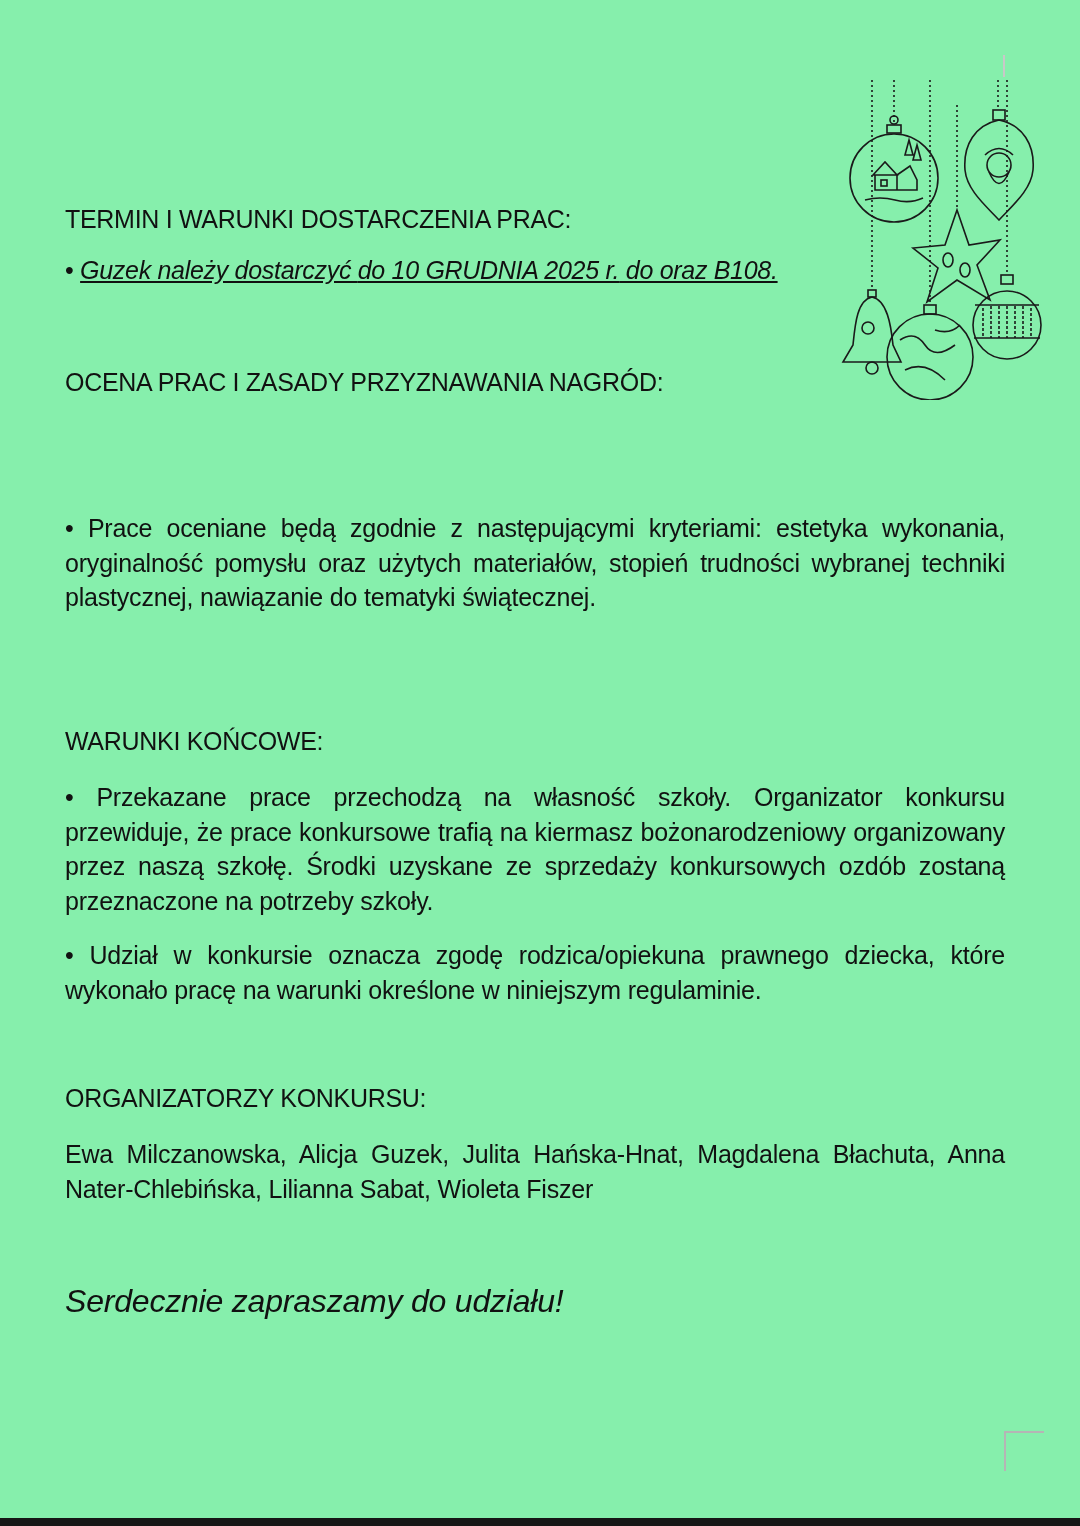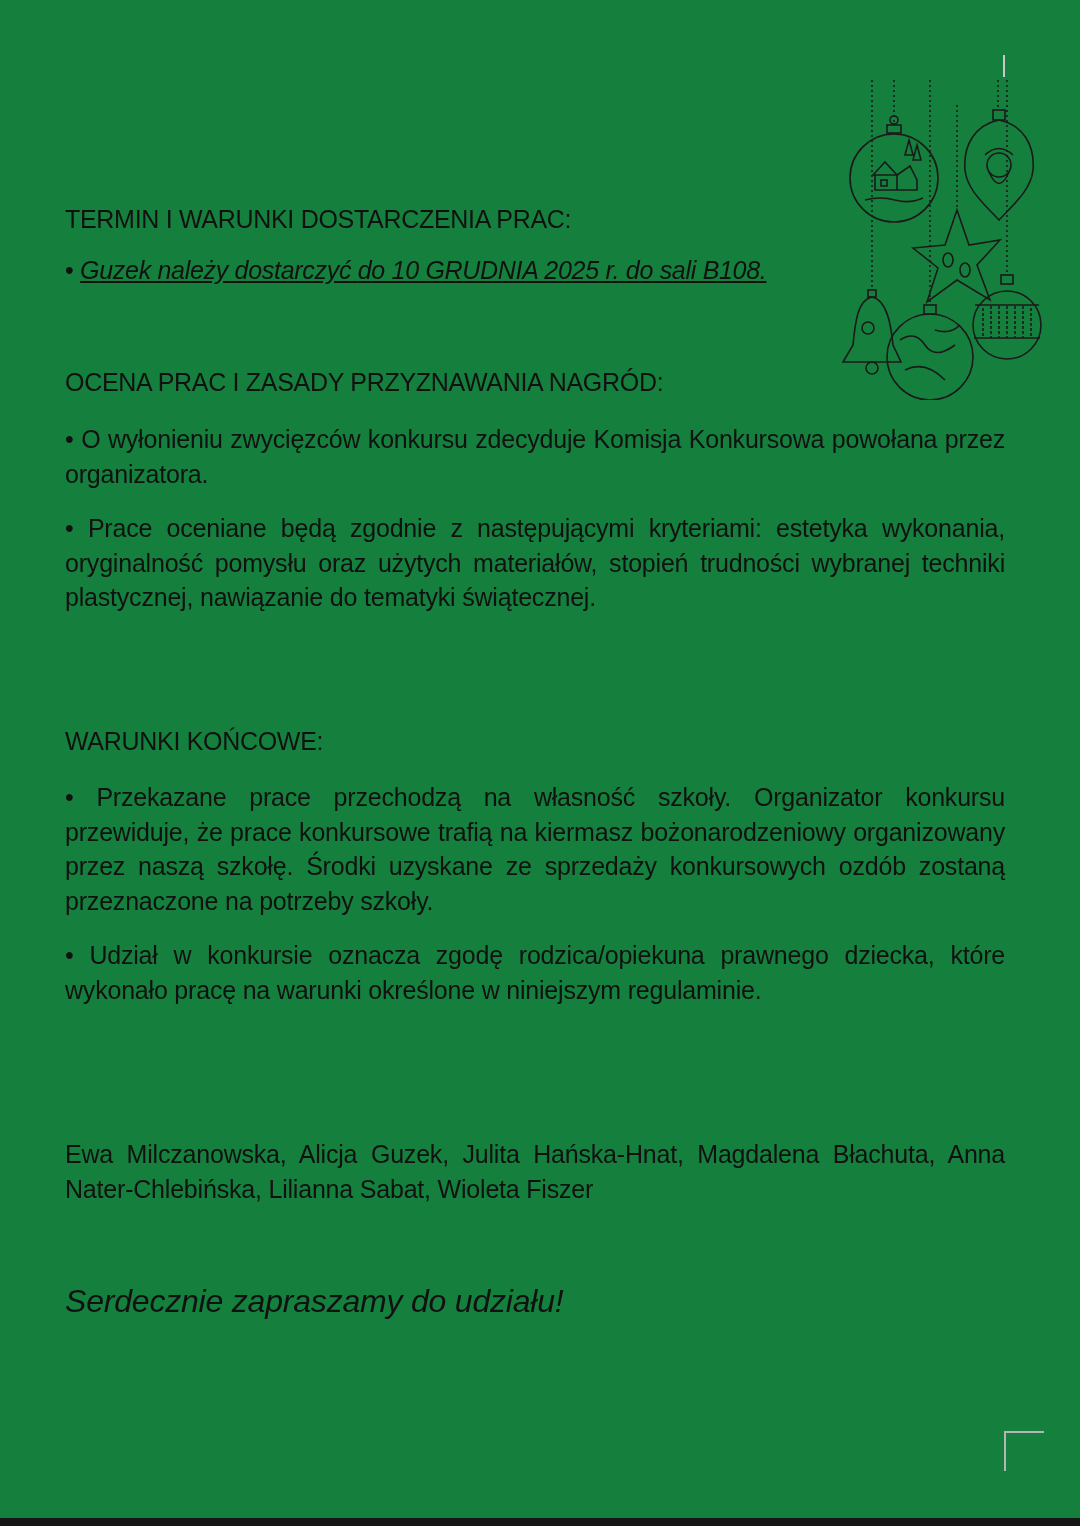--- a/index.html
+++ b/index.html
@@ -1,20 +1,20 @@
 <!DOCTYPE html>
 <html><head>
   <meta charset="utf-8">
   <style>
     html, body { margin: 0; padding: 0; background: #ffffff; }
     body {
       width: 1080px; height: 1526px; position: relative; overflow: hidden;
       font-family: "Liberation Sans", sans-serif; color: #111111;
     }
-    .page { position: absolute; left: 0; top: 0; width: 1080px; height: 1518px; background: #15803d; }
+    .page { position: absolute; left: 0; top: 0; width: 1080px; height: 1518px; background: #86efac; }
     .heading { position: absolute; left: 65px; font-size: 25px; letter-spacing: -0.3px; margin: 0; font-weight: normal; }
     .para { position: absolute; left: 65px; width: 940px; font-size: 25px; line-height: 34.5px; text-align: justify; text-align-last: left; margin: 0; letter-spacing: -0.2px; }
     .deadline { position: absolute; left: 65px; top: 256px; font-size: 25px; font-style: italic; letter-spacing: -0.3px; }
     .deadline .u { text-decoration: underline; }
     .deadline b { font-weight: normal; }
     .closing { position: absolute; left: 65px; top: 1283px; font-size: 32px; font-style: italic; letter-spacing: -0.2px; }
     .ornaments { position: absolute; left: 835px; top: 80px; width: 215px; height: 320px; }
     .page-corner { position: absolute; left: 1004px; top: 1431px; width: 38px; height: 38px; border-left: 2px solid #b5b5b5; border-top: 2px solid #b5b5b5; }
     .top-mark { position: absolute; left: 1003px; top: 55px; width: 2px; height: 22px; background: #c8c8c8; }
     .bottom-bar { position: absolute; left: 0; top: 1518px; width: 1080px; height: 8px; background: #161616; }
@@ -77,31 +77,31 @@
       <circle cx="172" cy="245" r="34"></circle>
       <path d="M140 225 H204 M139 258 H205"></path>
       <path d="M148 228 V256 M156 226 V258 M164 226 V258 M172 226 V258 M180 226 V258 M188 226 V258 M196 228 V256" stroke-dasharray="3 2"></path>
     </g>
   </svg>
 
   <h2 class="heading" style="top:205px;">TERMIN I WARUNKI DOSTARCZENIA PRAC:</h2>
 
   <div class="deadline">
     <span style="font-style:normal;">•</span>
-    <span class="u">Guzek należy dostarczyć </span><b class="u">do 10 GRUDNIA 2025 r.</b><span class="u"> do sali B108.</span>
+    <span class="u">Guzek należy dostarczyć </span><b class="u">do 10 GRUDNIA 2025 r.</b><span class="u"> do oraz B108.</span>
   </div>
 
   <h2 class="heading" style="top:368px;">OCENA PRAC I ZASADY PRZYZNAWANIA NAGRÓD:</h2>
-  <p class="para" style="top:422px;">• O wyłonieniu zwycięzców konkursu zdecyduje Komisja Konkursowa powołana przez organizatora.</p>
   <p class="para" style="top:511px;">• Prace oceniane będą zgodnie z następującymi kryteriami: estetyka wykonania, oryginalność pomysłu oraz użytych materiałów, stopień trudności wybranej techniki plastycznej,  nawiązanie do tematyki świątecznej.</p>
 
   <h2 class="heading" style="top:727px;">WARUNKI KOŃCOWE:</h2>
   <p class="para" style="top:780px;">• Przekazane prace przechodzą na własność szkoły. Organizator konkursu przewiduje, że prace konkursowe trafią na kiermasz bożonarodzeniowy organizowany przez naszą szkołę. Środki uzyskane ze sprzedaży konkursowych ozdób zostaną przeznaczone na potrzeby szkoły.</p>
   <p class="para" style="top:938px;">• Udział w konkursie oznacza zgodę rodzica/opiekuna prawnego dziecka, które wykonało pracę na warunki określone w niniejszym regulaminie.</p>
 
+  <h2 class="heading" style="top:1084px;">ORGANIZATORZY KONKURSU:</h2>
   <p class="para" style="top:1137px;">Ewa Milczanowska, Alicja Guzek, Julita Hańska-Hnat, Magdalena Błachuta, Anna Nater-Chlebińska, Lilianna Sabat, Wioleta Fiszer</p>
 
   <div class="closing">Serdecznie zapraszamy do udziału!</div>
 
   <div class="page-corner"></div>
 </div>
 
 <div class="bottom-bar"></div>
 
 </body></html>

